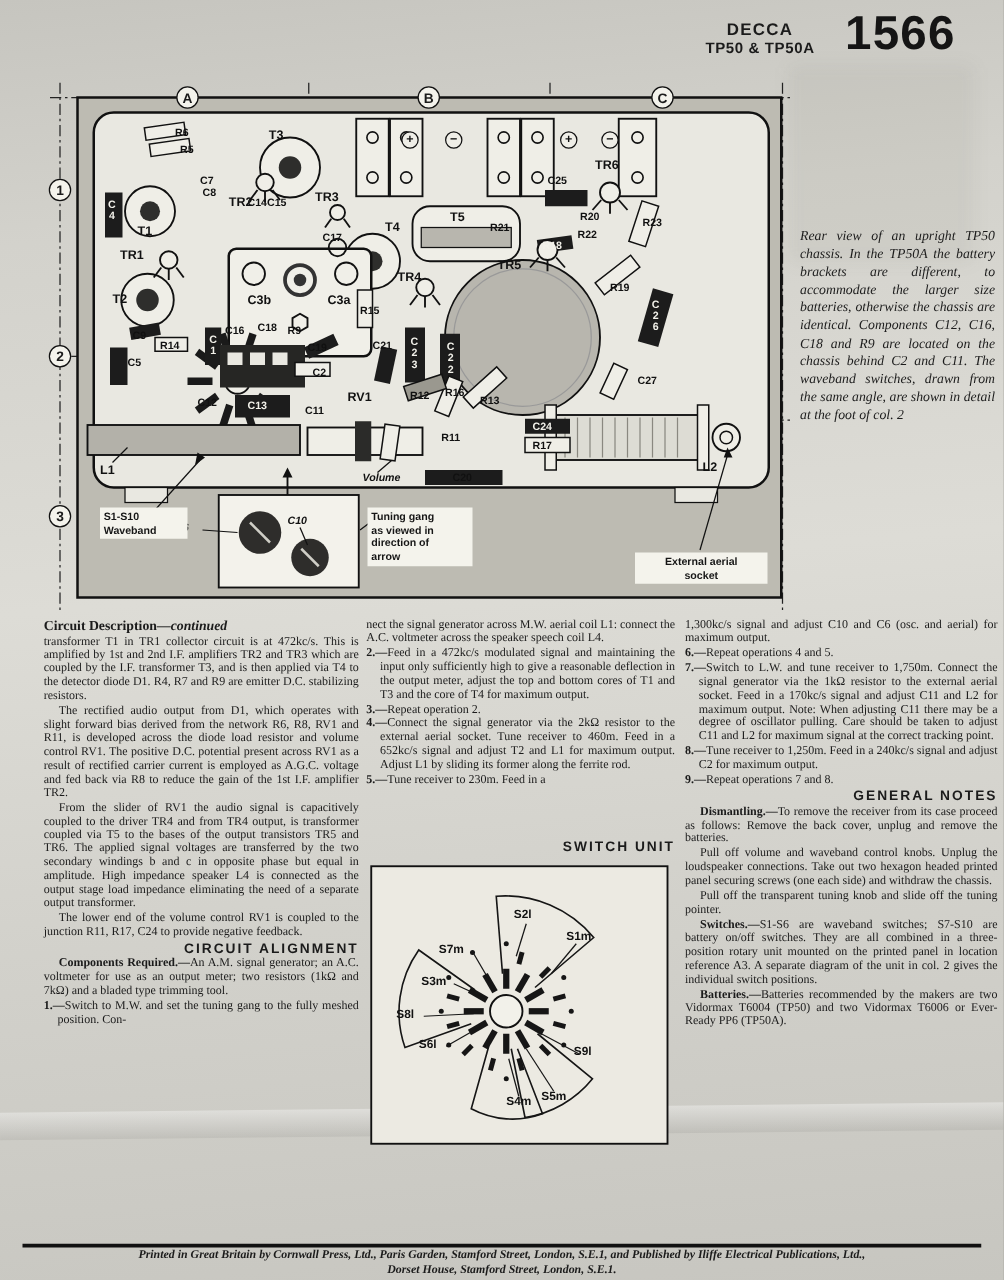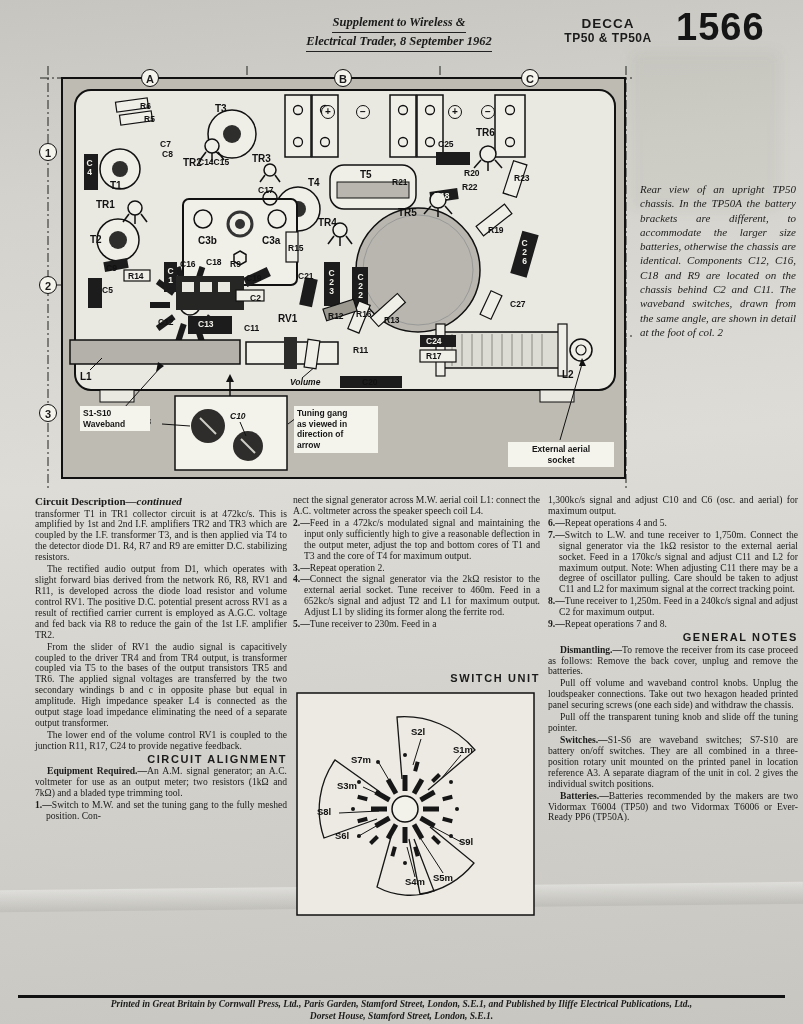--- a/index.html
+++ b/index.html
@@ -51,24 +51,20 @@
   .footer{position:absolute;left:18px;top:999px;width:767px;text-align:center;font-weight:bold;font-style:italic;font-size:9.5px;line-height:1.25;}
 </style>
 </head>
 <body>
 
 <div class="page">
 
   <div class="ghost" style="right:26px;top:54px;width:140px;height:150px;border:2px solid rgba(0,0,0,.05);"></div>
   <div class="crease" style="top:886px;"></div>
 
-  <div class="supplement">
-    <span>Supplement to Wireless &amp;</span><br>
-    <span>Electrical Trader, 8 September 1962</span>
-  </div>
   <div class="brandblock">
     <div class="brand">DECCA</div>
     <div class="models">TP50 &amp; TP50A</div>
   </div>
   <div class="pagenum">1566</div>
 
   <div class="margin-note">Rear view of an upright TP50 chassis. In the TP50A the battery brackets are different, to accommodate the larger size batteries, otherwise the chassis are identical. Components C12, C16, C18 and R9 are located on the chassis behind C2 and C11. The waveband switches, drawn from the same angle, are shown in detail at the foot of col. 2</div>
 
   <div class="diagram">
     <svg class="chassis-svg" width="592" height="424" viewBox="0 0 592 424">
@@ -351,21 +347,21 @@
   <div class="col" id="col1">
     <p class="h-serif"><b>Circuit Description</b><i>—continued</i></p>
     <div>
         <p class="noind">transformer T1 in TR1 collector circuit is at 472kc/s.  This is amplified by 1st and 2nd I.F. amplifiers TR2 and TR3 which are coupled by the I.F. transformer T3, and is then applied via T4 to the detector diode D1.  R4, R7 and R9 are emitter D.C. stabilizing resistors.</p>
         <p class="para">The rectified audio output from D1, which operates with slight forward bias derived from the network R6, R8, RV1 and R11, is developed across the diode load resistor and volume control RV1. The positive D.C. potential present across RV1 as a result of rectified carrier current is employed as A.G.C. voltage and fed back via R8 to reduce the gain of the 1st I.F. amplifier TR2.</p>
         <p class="para">From the slider of RV1 the audio signal is capacitively coupled to the driver TR4 and from TR4 output, is transformer coupled via T5 to the bases of the output transistors TR5 and TR6.  The applied signal voltages are transferred by the two secondary windings b and c in opposite phase but equal in amplitude. High impedance speaker L4 is connected as the output stage load impedance eliminating the need of a separate output transformer.</p>
         <p class="para">The lower end of the volume control RV1 is coupled to the junction R11, R17, C24 to provide negative feedback.</p>
       </div>
     <p class="h-caps">CIRCUIT ALIGNMENT</p>
     <div>
-        <p class="para"><b>Equipment Required.—</b>An A.M. signal generator; an A.C. voltmeter for use as an output meter; two resistors (1kΩ and 7kΩ) and a bladed type trimming tool.</p>
+        <p class="para"><b>Components Required.—</b>An A.M. signal generator; an A.C. voltmeter for use as an output meter; two resistors (1kΩ and 7kΩ) and a bladed type trimming tool.</p>
         <p class="step"><b>1.—</b>Switch to M.W. and set the tuning gang to the fully meshed position.  Con-</p>
       </div>
   </div>
 
   <div class="col" id="col2">
     <div>
         <p class="noind">nect the signal generator across M.W. aerial coil L1: connect the A.C. voltmeter across the speaker speech coil L4.</p>
         <p class="step"><b>2.—</b>Feed in a 472kc/s modulated signal and maintaining the input only sufficiently high to give a reasonable deflection in the output meter, adjust the top and bottom cores of T1 and T3 and the core of T4 for maximum output.</p>
         <p class="step"><b>3.—</b>Repeat operation 2.</p>
         <p class="step"><b>4.—</b>Connect the signal generator via the 2kΩ resistor to the external aerial socket. Tune receiver to 460m.  Feed in a 652kc/s signal and adjust T2 and L1 for maximum output.  Adjust L1 by sliding its former along the ferrite rod.</p>

